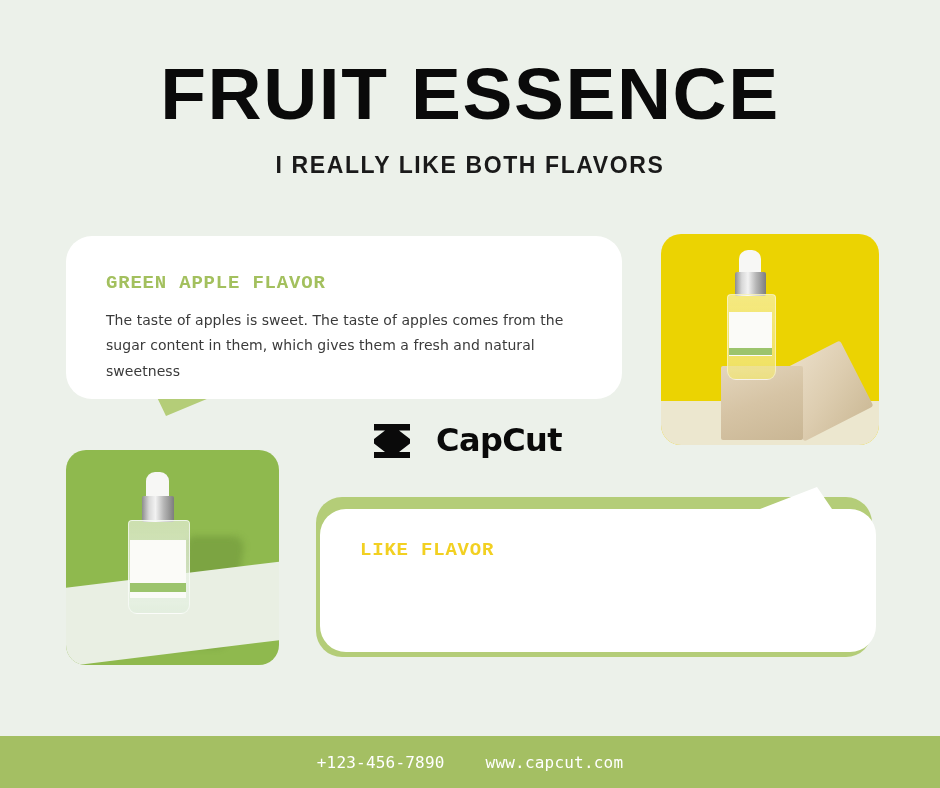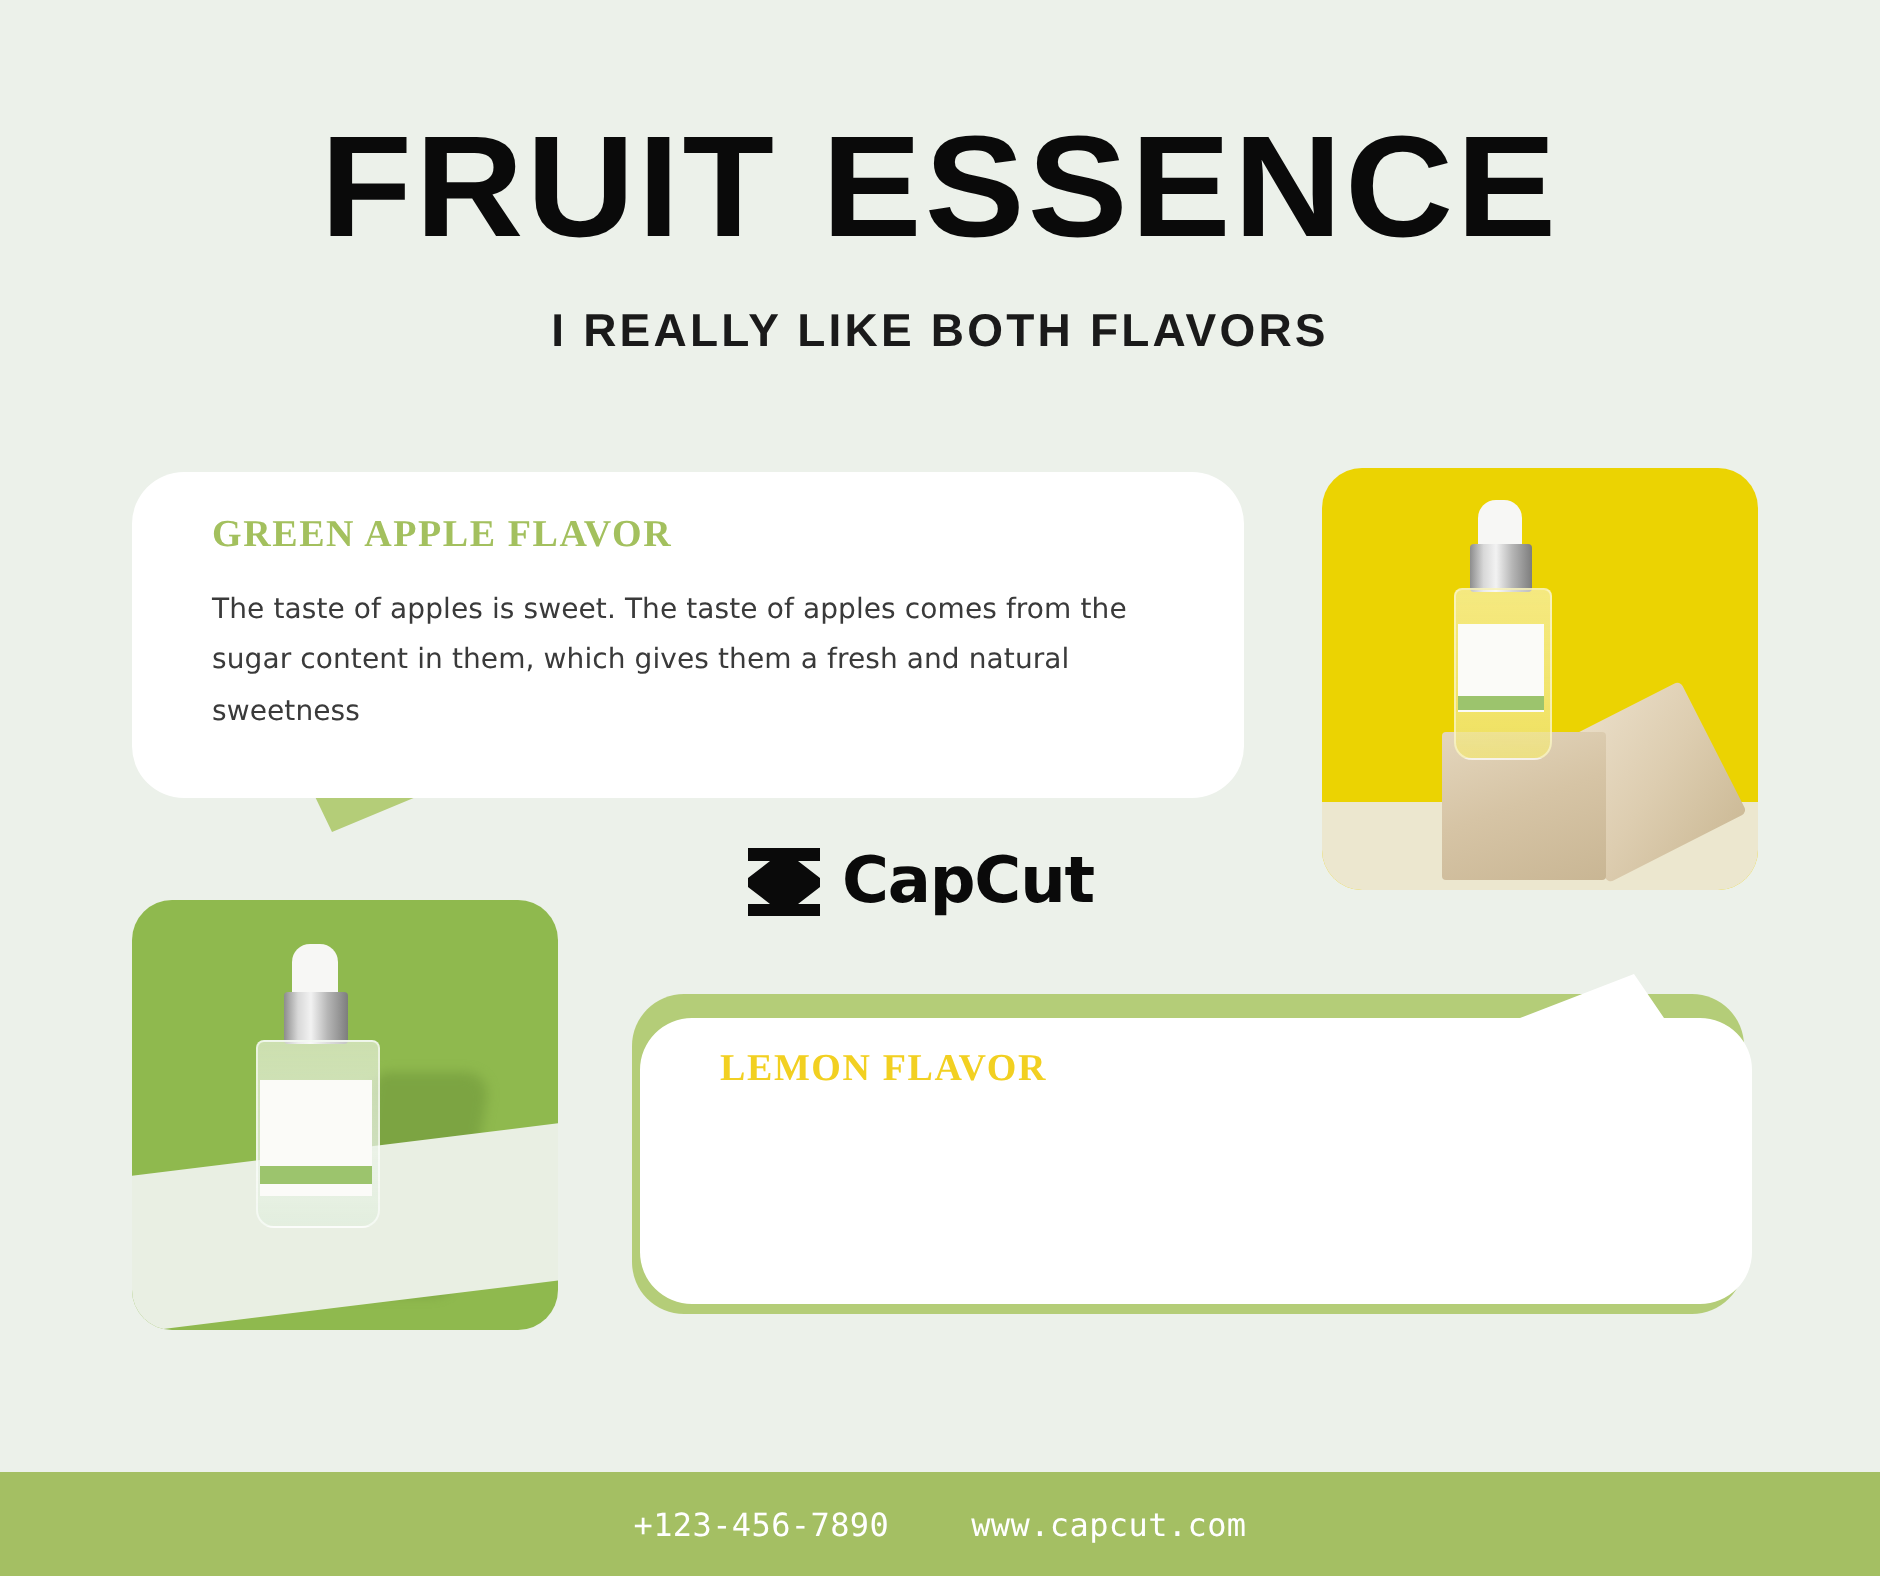--- a/index.html
+++ b/index.html
@@ -74,22 +74,22 @@
     width: 556px;
     height: 163px;
   }
   .apple-card-content {
     position: absolute;
     left: 40px;
     top: 20px;
     width: 490px;
   }
   .card-heading {
-    margin: 1px 0 14px 0;
-    font-family: Liberation Serif, serif;
+    margin: 16px 0 14px 0;
+    font-family: Liberation Mono, monospace;
     font-weight: 700;
     font-size: 19px;
     letter-spacing: 0.8px;
   }
   .card-heading.green { color: #a3c05e; }
   .card-heading.yellow { color: #f2d021; }
   .card-body {
     margin: 0;
     font-family: "DejaVu Sans", sans-serif;
     font-size: 14px;
@@ -225,21 +225,21 @@
     background: linear-gradient(150deg,#ece0cb 0%,#ddcdb0 55%,#cdbb98 100%);
   }
 
   
   .capcut {
     position: absolute;
     left: 372px;
     top: 421px;
     display: flex;
     align-items: center;
-    gap: 9px;
+    gap: 24px;
   }
   .capcut-wordmark {
     font-family: "DejaVu Sans", sans-serif;
     font-weight: 700;
     font-size: 32px;
     letter-spacing: -0.6px;
     color: #0a0a0a;
   }
 
   
@@ -323,21 +323,21 @@
   </div>
 
   <div class="lemon-bubble-wrap">
     <svg class="lemon-bubble-outline" viewBox="0 0 556 160" preserveAspectRatio="none">
       <path d="M26,0 H530 A26,26 0 0 1 556,26 V134 A26,26 0 0 1 530,160 H26 A26,26 0 0 1 0,134 V26 A26,26 0 0 1 26,0 Z" fill="#b4cd78"></path>
     </svg>
     <svg class="lemon-bubble-front" viewBox="0 0 556 165" preserveAspectRatio="none">
       <path d="M26,22 H440 L497,0 L512,22 H530 A26,26 0 0 1 556,48 V139 A26,26 0 0 1 530,165 H26 A26,26 0 0 1 0,139 V48 A26,26 0 0 1 26,22 Z" fill="#ffffff"></path>
     </svg>
     <div class="lemon-card-content">
-      <h2 class="card-heading yellow">LEMON FLAVOR</h2>
+      <h2 class="card-heading yellow">LIKE FLAVOR</h2>
     </div>
   </div>
 
   <div class="footer">
     <span class="footer-item">+123-456-7890</span>
     <span class="footer-item">www.capcut.com</span>
   </div>
 
 </div>
 

